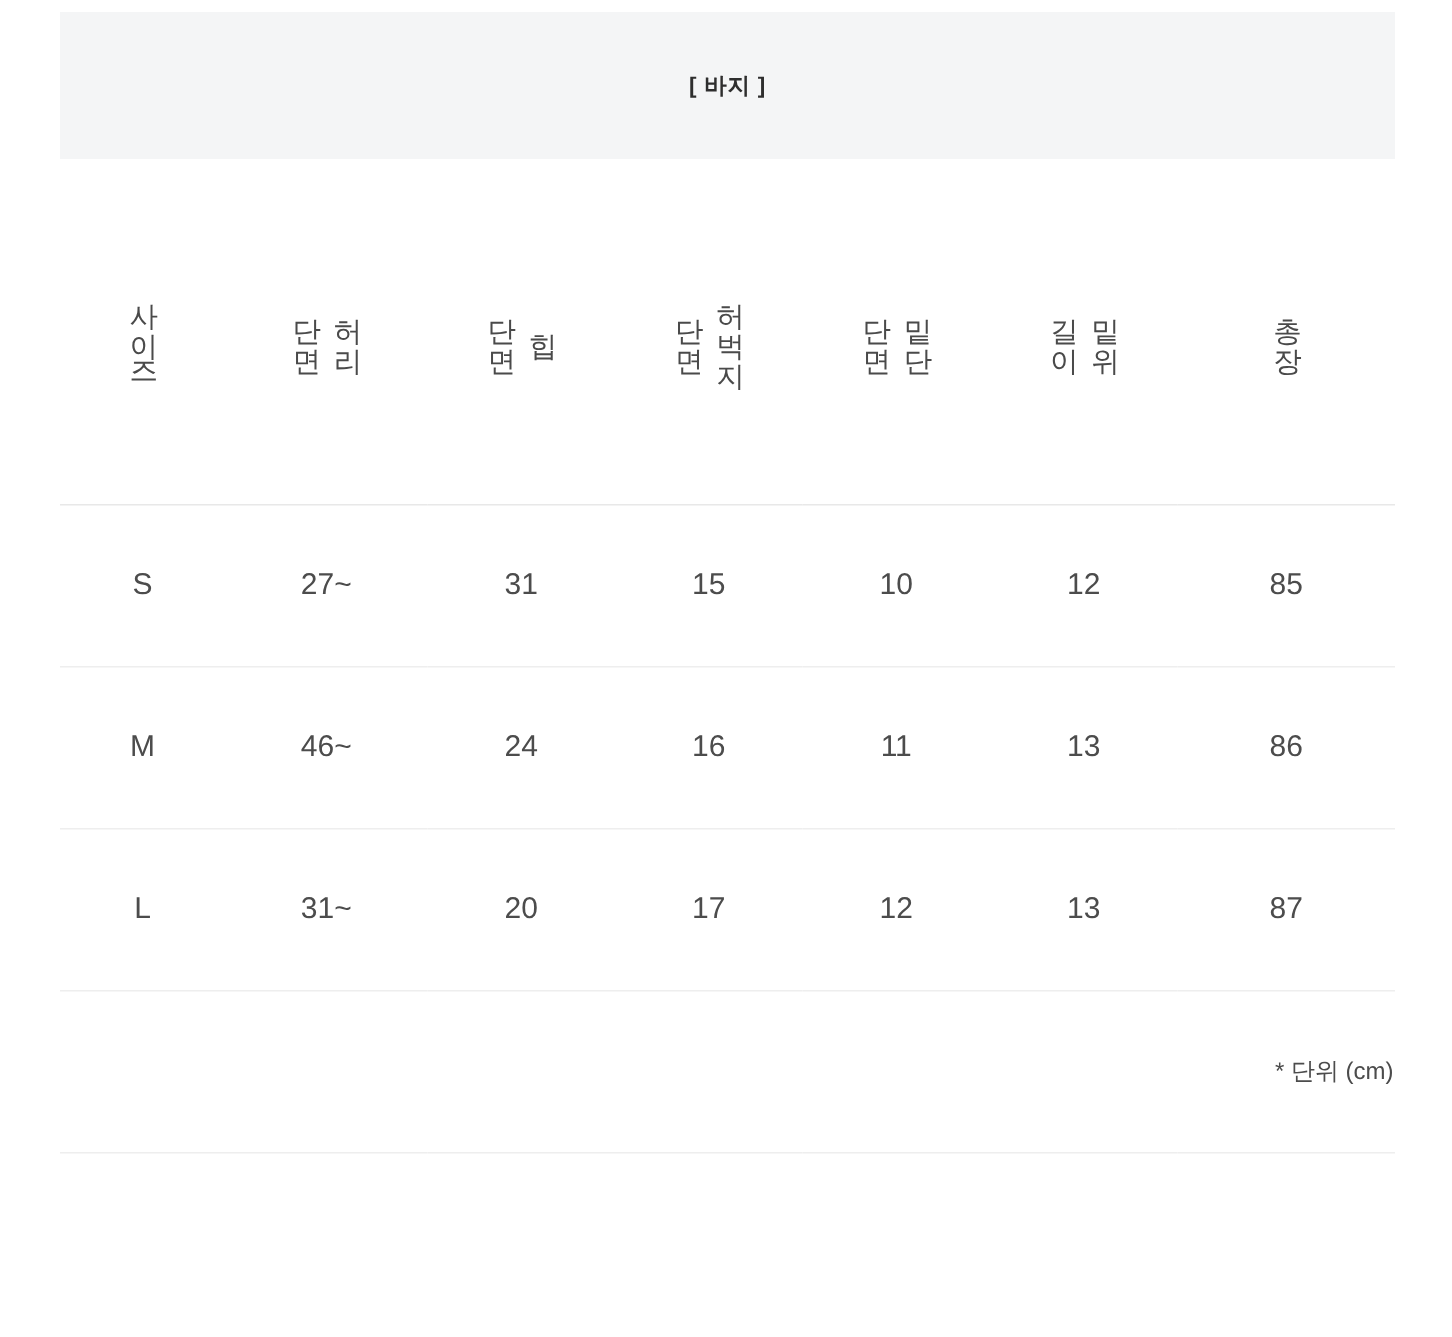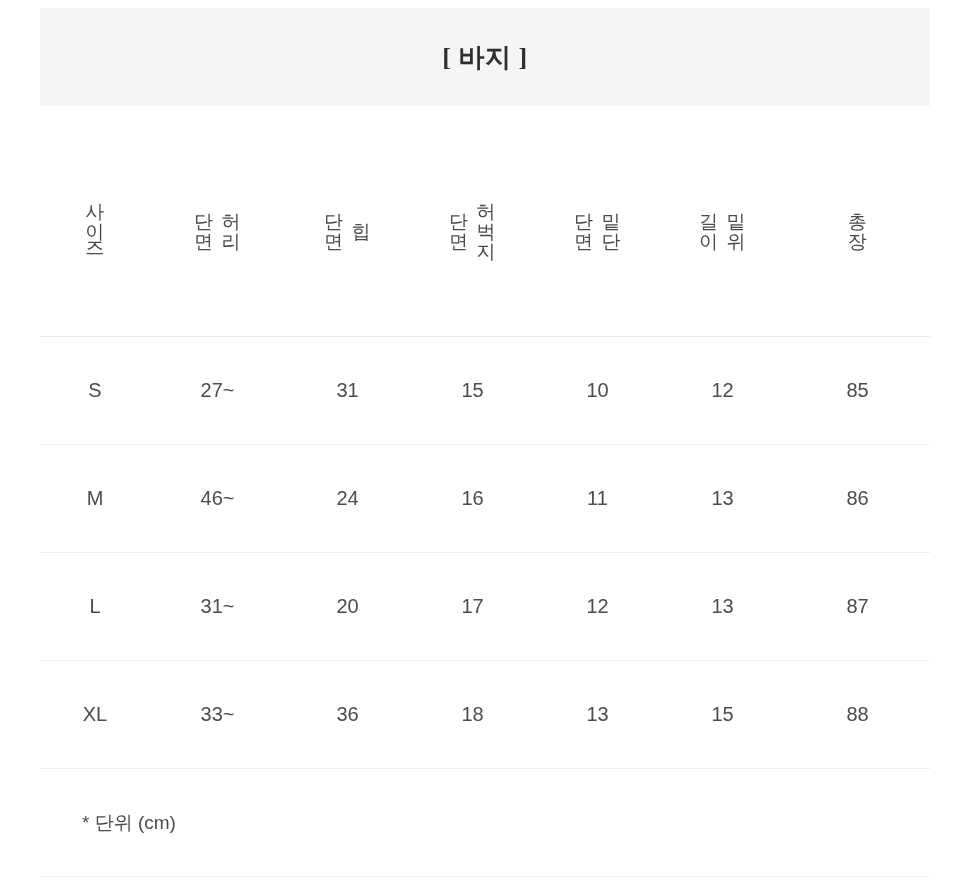--- a/index.html
+++ b/index.html
@@ -28,27 +28,26 @@
 
   .size-table {
     width: 100%;
     border-collapse: collapse;
     table-layout: fixed;
   }
 
   .title-cell {
     background: #f4f5f6;
     text-align: center;
-    font-size: 26px;
+    font-size: 15px;
     font-weight: bold;
     color: #2e2e2e;
     height: 96px;
     vertical-align: middle;
     letter-spacing: 0.5px;
-    font-family: Liberation Serif, serif;
   }
 
   thead.col-head th {
     font-size: 19px;
     font-weight: normal;
     color: #4a4a4a;
     text-align: center;
     vertical-align: middle;
     height: 230px;
     padding: 0;
@@ -73,22 +72,22 @@
     border-bottom: 1px solid #eeeeee;
     font-weight: normal;
   }
 
   tbody tr:last-child td {
     border-bottom: 1px solid #eeeeee;
   }
 
   .note-row td {
     height: 105px;
-    text-align: left;
-    font-size: 19px;
+    text-align: right;
+    font-size: 16px;
     color: #4c4c4c;
     padding-left: 42px;
     border-bottom: 1px solid #f0f0f0;
     vertical-align: middle;
   }
 
   col.c1 { width: 110px; }
   col.c2 { width: 135px; }
   col.c3 { width: 125px; }
   col.c4 { width: 125px; }
@@ -156,28 +155,19 @@
         </tr>
         <tr>
           <td>L</td>
           <td>31~</td>
           <td>20</td>
           <td>17</td>
           <td>12</td>
           <td>13</td>
           <td>87</td>
         </tr>
-        <tr>
-          <td>XL</td>
-          <td>33~</td>
-          <td>36</td>
-          <td>18</td>
-          <td>13</td>
-          <td>15</td>
-          <td>88</td>
-        </tr>
         <tr class="note-row">
           <td colspan="7">* 단위 (cm)</td>
         </tr>
       </tbody>
     </table>
   </div>
 </div>
 
 </body></html>

